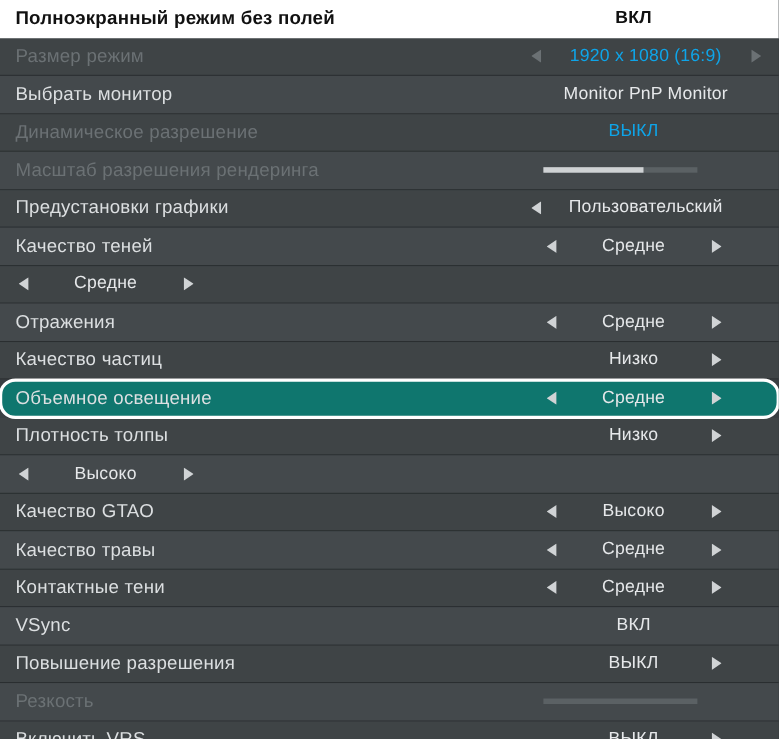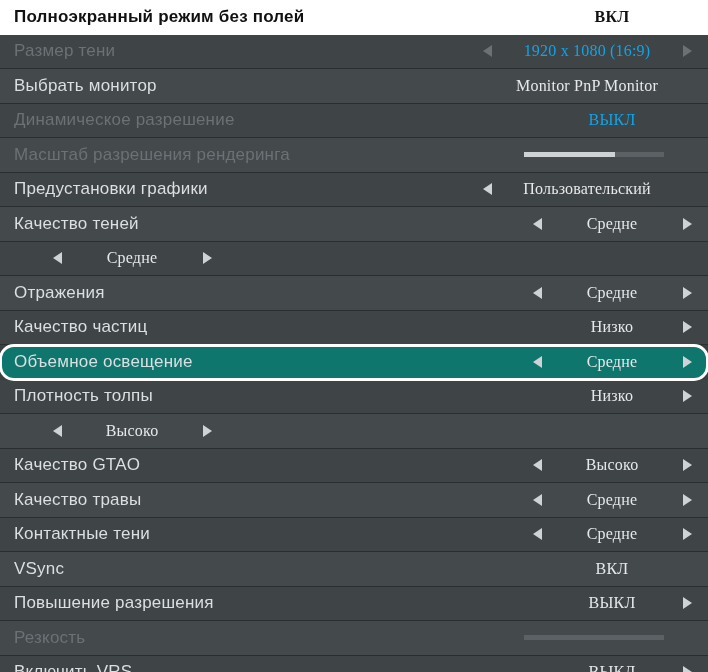--- a/index.html
+++ b/index.html
@@ -34,22 +34,20 @@
   .row.header .value-wrap .value { color: #111; font-weight: bold; }
   .row.disabled .label { color: #6b7174; }
   .row.disabled .value { color: #0ea5e9; }
   .row.disabled .arrow svg path { fill: #6b7174; }
   .label { flex: 1; white-space: nowrap; }
   .value-wrap {
     display: flex;
     align-items: center;
     gap: 8px;
     min-width: 200px;
-    justify-content: flex-end;
-    font-family: Liberation Serif, serif;
   }
   .value {
     min-width: 120px;
     text-align: center;
     color: #e6e8ea;
     font-size: 16px;
   }
   .value.wide { min-width: 170px; }
   .arrow {
     width: 14px;
@@ -95,21 +93,21 @@
         </div>
         <div class="value">ВКЛ</div>
         <div class="arrow hidden">
           <svg viewBox="0 0 9 12">
             <path d="M0,0 L9,6 L0,12Z"></path>
           </svg>
         </div>
       </div>
     </div>
     <div class="row alt disabled">
-      <div class="label">Размер тени</div>
+      <div class="label">Размер режим</div>
       <div class="value-wrap">
         <div class="arrow">
           <svg viewBox="0 0 9 12">
             <path d="M9,0 L0,6 L9,12Z"></path>
           </svg>
         </div>
         <div class="value wide">1920 x 1080 (16:9)</div>
         <div class="arrow">
           <svg viewBox="0 0 9 12">
             <path d="M0,0 L9,6 L0,12Z"></path>

